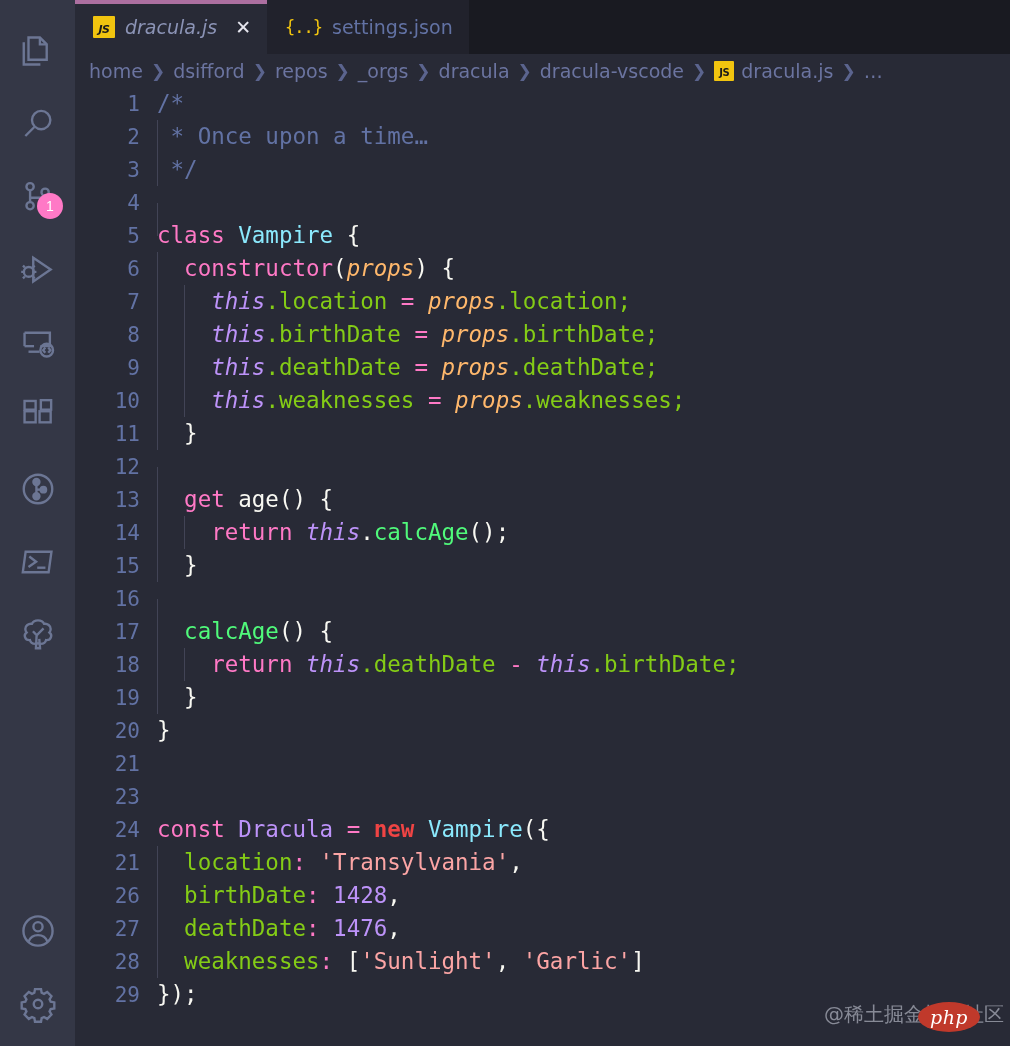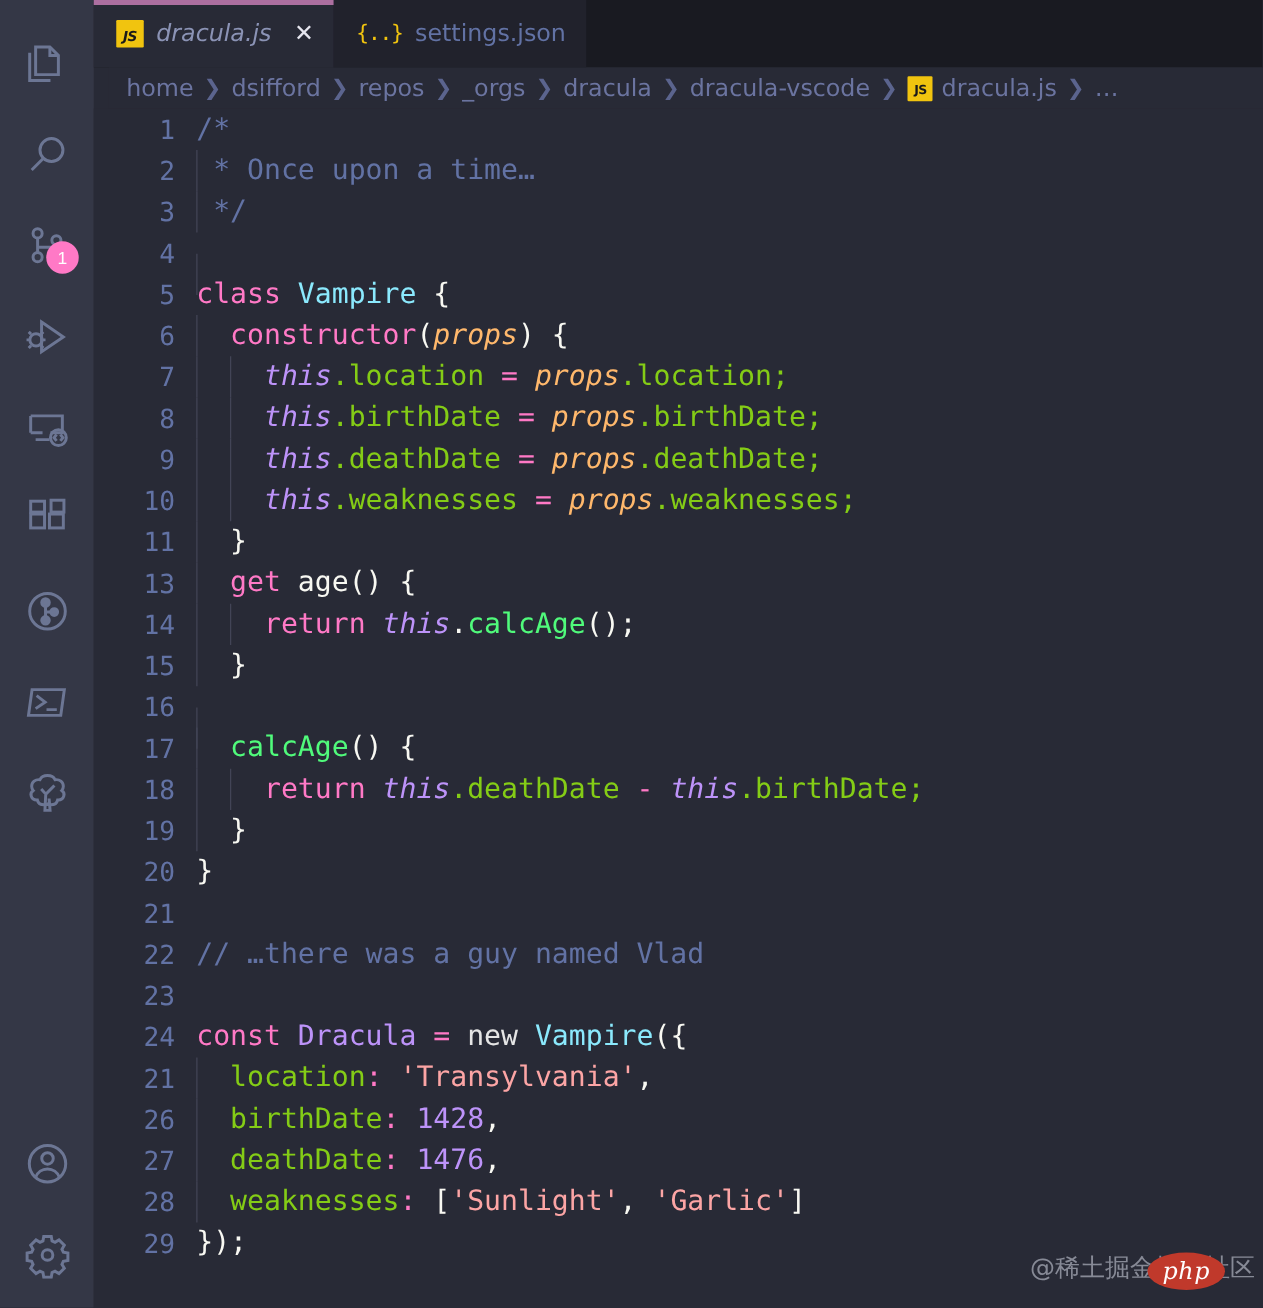--- a/index.html
+++ b/index.html
@@ -144,21 +144,20 @@
     display: flex;
     align-items: center;
     padding-left: 14px;
     gap: 0;
     background: #282a36;
     font-family: "DejaVu Sans", sans-serif;
     font-size: 19px;
     color: #6b74a0;
     white-space: nowrap;
     overflow: hidden;
-    margin-left: 12px;
   }
   .bc-crumb { cursor: pointer; display: inline-flex; align-items: center; gap: 7px; }
   .bc-sep {
     color: #5b648e;
     padding: 0 8px;
     font-size: 17px;
   }
   .bc-icon-js {
     width: 20px; height: 20px;
     background: #f1c40f;
@@ -214,21 +213,21 @@
     position: absolute;
     width: 1px;
     background: #424456;
     top: 0;
     height: 33px;
   }
 
   
   .t-com  { color: #6272a4; }
   .t-key  { color: #ff79c6; }
-  .t-key-b{ color: #e5e5e5; font-weight: normal; }
+  .t-key-b{ color: #ef4444; font-weight: bold; }
   .t-cls  { color: #8be9fd; }
   .t-fn   { color: #50fa7b; }
   .t-this { color: #bd93f9; font-style: italic; }
   .t-prm  { color: #ffb86c; font-style: italic; }
   .t-var  { color: #bd93f9; }
   .t-num  { color: #bd93f9; }
   .t-str  { color: #fca5a5; }
   .t-op   { color: #ff79c6; }
   .t-pln  { color: #f8f8f2; }
   .t-prop { color: #84cc16; }
@@ -481,20 +480,24 @@
         </div>
         <div class="code-line">
           <div class="lnum">10</div>
           <div class="ltext"><span class="guide" style="left: 0px;"></span><span class="guide" style="left: 27.08px;"></span><span class="t-pln">    </span><span class="t-this">this</span><span class="t-prop">.weaknesses </span><span class="t-op">=</span><span class="t-pln"> </span><span class="t-prm">props</span><span class="t-prop">.weaknesses;</span></div>
         </div>
         <div class="code-line">
           <div class="lnum">11</div>
           <div class="ltext"><span class="guide" style="left: 0px;"></span><span class="t-pln">  }</span></div>
         </div>
         <div class="code-line">
+          <div class="lnum">12</div>
+          <div class="ltext"><span class="guide" style="left: 0px;"></span><span class="t-pln"></span></div>
+        </div>
+        <div class="code-line">
           <div class="lnum">13</div>
           <div class="ltext"><span class="guide" style="left: 0px;"></span><span class="t-pln">  </span><span class="t-key">get</span><span class="t-pln"> age() {</span></div>
         </div>
         <div class="code-line">
           <div class="lnum">14</div>
           <div class="ltext"><span class="guide" style="left: 0px;"></span><span class="guide" style="left: 27.08px;"></span><span class="t-pln">    </span><span class="t-key">return</span><span class="t-pln"> </span><span class="t-this">this</span><span class="t-pln">.</span><span class="t-fn">calcAge</span><span class="t-pln">();</span></div>
         </div>
         <div class="code-line">
           <div class="lnum">15</div>
           <div class="ltext"><span class="guide" style="left: 0px;"></span><span class="t-pln">  }</span></div>
@@ -515,24 +518,20 @@
           <div class="lnum">19</div>
           <div class="ltext"><span class="guide" style="left: 0px;"></span><span class="t-pln">  }</span></div>
         </div>
         <div class="code-line">
           <div class="lnum">20</div>
           <div class="ltext"><span class="t-pln">}</span></div>
         </div>
         <div class="code-line">
           <div class="lnum">21</div>
           <div class="ltext"><span class="t-pln"></span></div>
-        </div>
-        <div class="code-line">
-          <div class="lnum">22</div>
-          <div class="ltext"><span class="t-com">// …there was a guy named Vlad</span></div>
         </div>
         <div class="code-line">
           <div class="lnum">23</div>
           <div class="ltext"><span class="t-pln"></span></div>
         </div>
         <div class="code-line">
           <div class="lnum">24</div>
           <div class="ltext"><span class="t-key">const </span><span class="t-var">Dracula</span><span class="t-pln"> </span><span class="t-op">=</span><span class="t-pln"> </span><span class="t-key-b">new</span><span class="t-pln"> </span><span class="t-cls">Vampire</span><span class="t-pln">({</span></div>
         </div>
         <div class="code-line">

